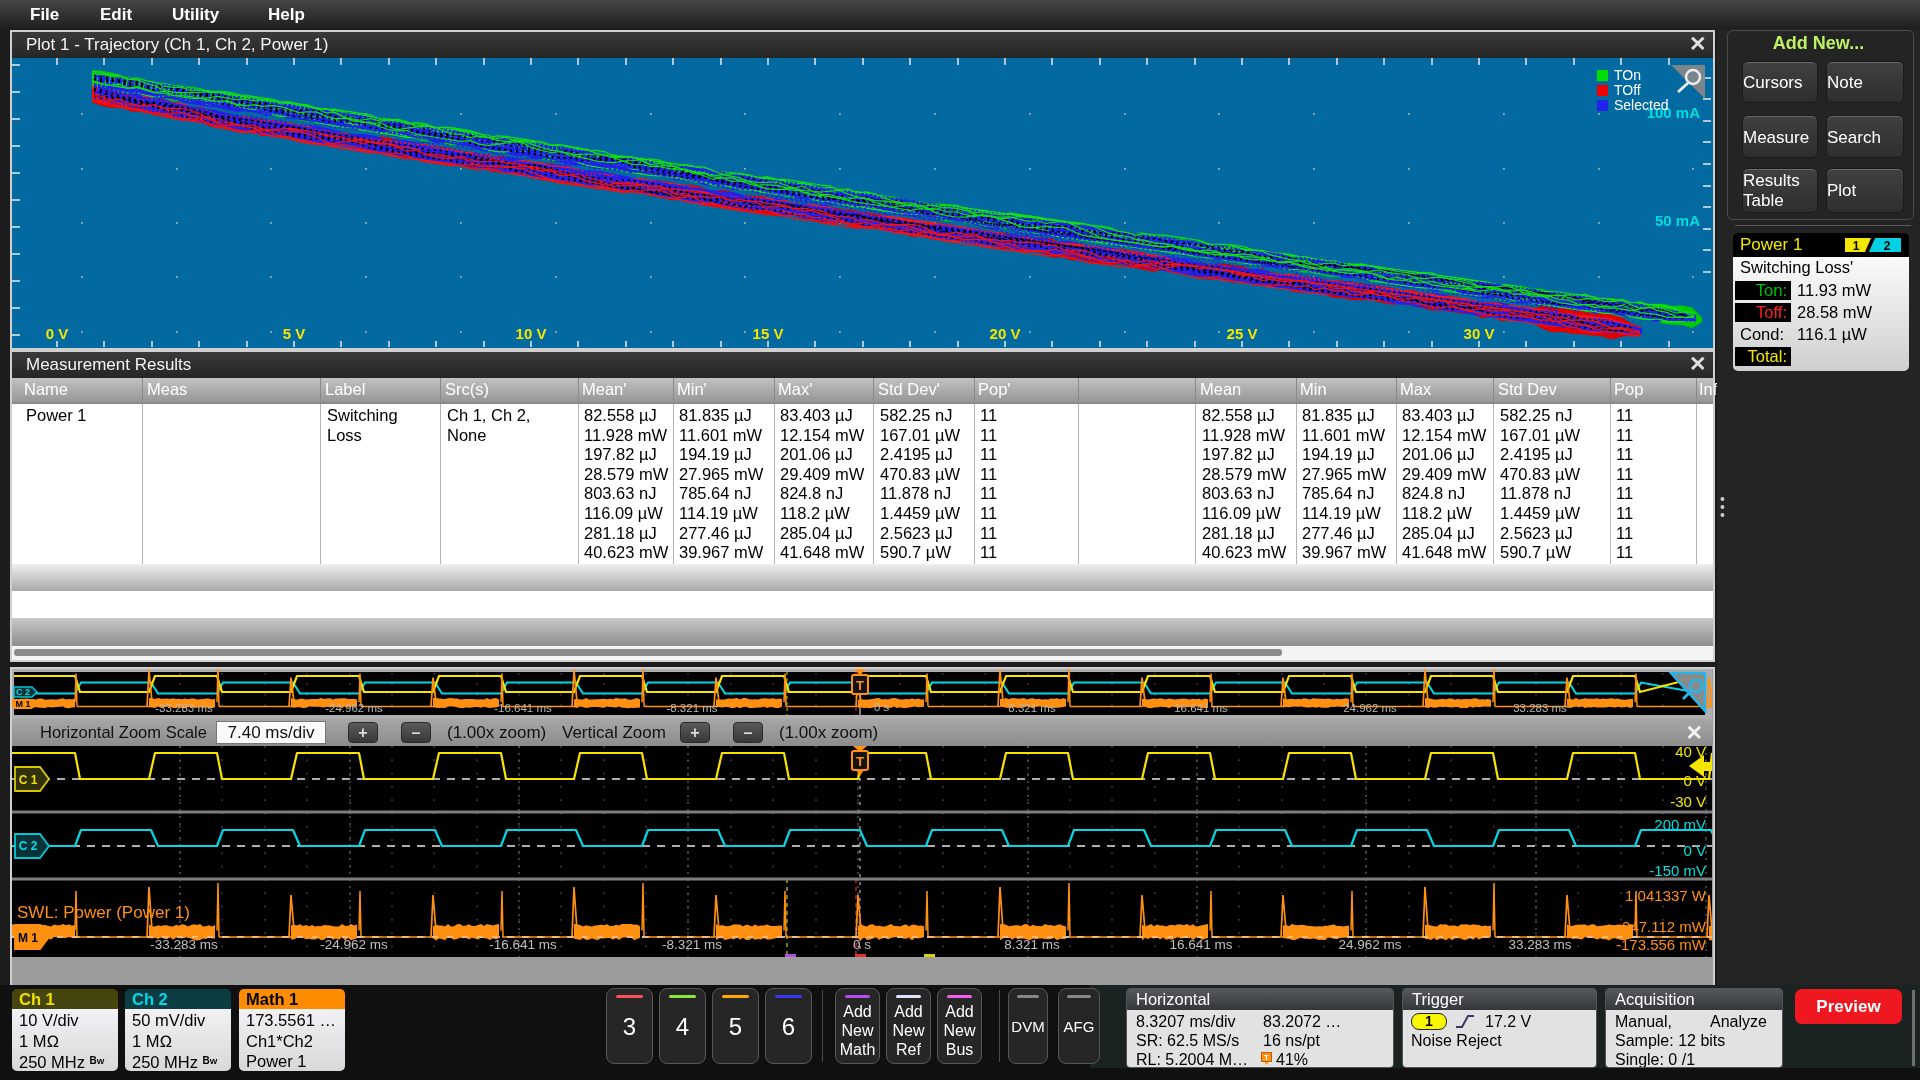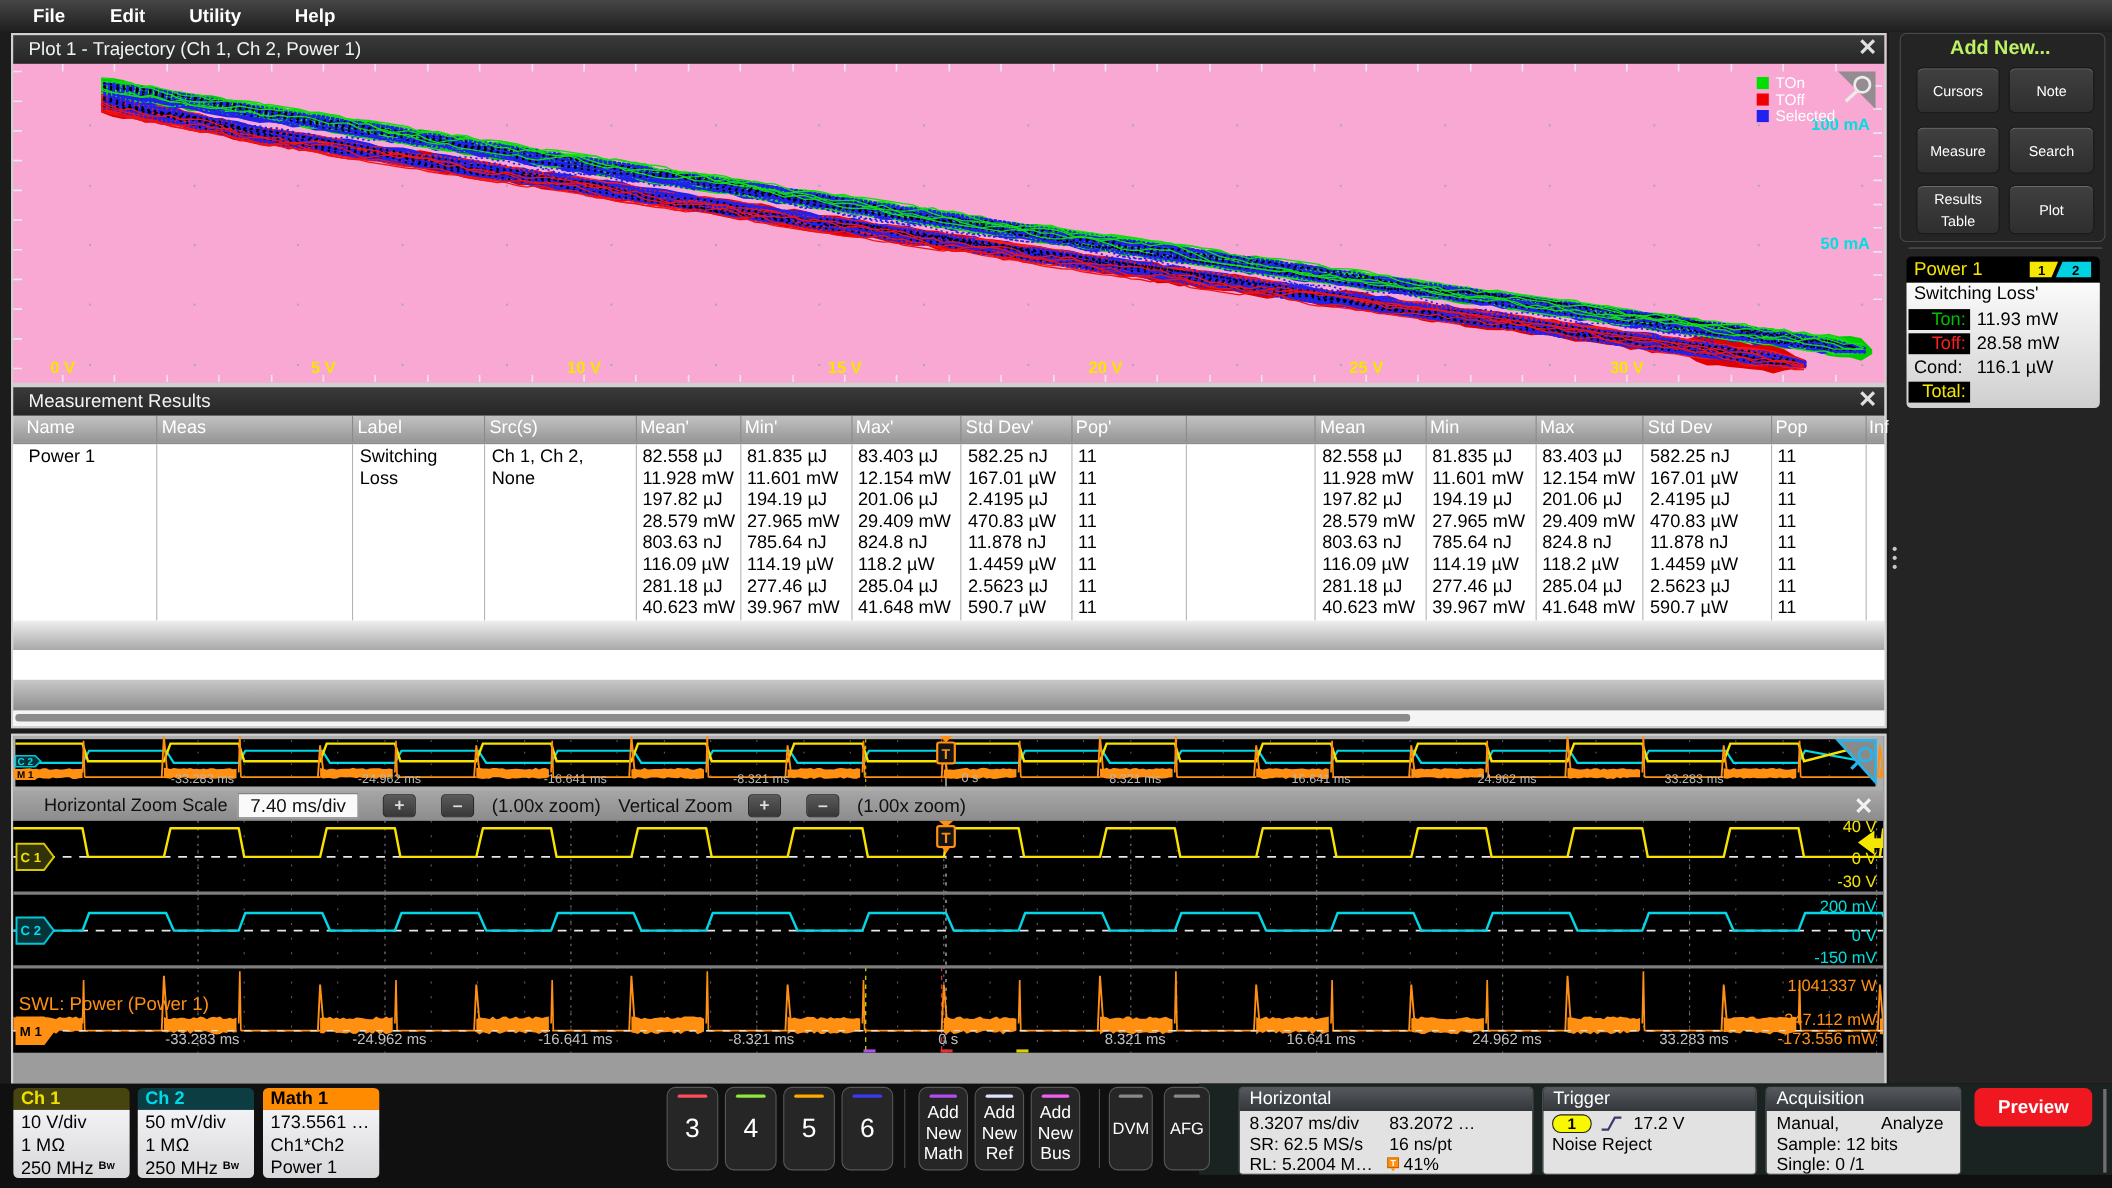--- a/index.html
+++ b/index.html
@@ -1,27 +1,27 @@
 <!DOCTYPE html>
 <html><head><meta charset="utf-8"><style>
 * { margin:0; padding:0; box-sizing:border-box; }
 body { width:1920px; height:1080px; background:#1c1c1c; font-family:"Liberation Sans",sans-serif; overflow:hidden; position:relative; }
 .abs { position:absolute; }
 .menubar { left:0; top:0; width:1920px; height:29px; background:linear-gradient(#464646,#1e1e1e); }
 .menubar span { color:#fff; font-size:17px; font-weight:bold; position:absolute; top:5px; }
-.panel { border:2px solid #d0d0d0; background:#f9a8d4; }
+.panel { border:2px solid #d0d0d0; background:#0369a1; }
 .tbar { height:26px; background:linear-gradient(#3a3a3a,#262626); color:#f4f4f4; font-size:17px; position:relative; }
 .tbar .tt { position:absolute; left:14px; top:3px; }
 .xbtn { position:absolute; right:8px; top:4px; width:16px; height:16px; color:#e0e0e0; font-size:21px; line-height:15px; font-weight:bold; }
 .th { position:absolute; top:2px; color:#fff; font-size:16.5px; }
 .td { position:absolute; top:2px; color:#000; font-size:16.5px; line-height:19.6px; white-space:nowrap; }
 .csep { position:absolute; top:0; width:1px; height:100%; background:#b4b4b4; }
 .hsep { position:absolute; top:0; width:1px; height:100%; background:#8a8a8a; }
 .zbtn { position:absolute; top:3px; width:30px; height:21px; background:linear-gradient(#5a5a5a,#383838); border:1px solid #2a2a2a; border-radius:4px; color:#ddd; text-align:center; font-size:16px; line-height:19px; font-weight:bold; }
-.sbtn { position:absolute; background:linear-gradient(#404040,#2e2e2e); border:1px solid #1a1a1a; box-shadow:inset 0 1px 0 #6a6a6a; border-radius:6px; color:#fff; font-size:13px; text-align:center; }
+.sbtn { position:absolute; background:linear-gradient(#404040,#2e2e2e); border:1px solid #1a1a1a; box-shadow:inset 0 1px 0 #6a6a6a; border-radius:6px; color:#fff; font-size:17px; text-align:left; }
 .nbtn { position:absolute; top:988px; height:76px; background:#262626; border:1px solid #585858; border-radius:8px; color:#fff; text-align:center; }
 .nbtn .cl { position:absolute; top:6px; left:20%; width:60%; height:3px; border-radius:2px; }
 .chb { position:absolute; top:989px; width:106px; height:82px; border-radius:5px; overflow:hidden; }
 .chb .hd { height:20px; font-size:16.5px; font-weight:bold; padding:0 0 0 7px; line-height:20px; }
 .chb .bd { height:62px; background:linear-gradient(#f2f2f4,#d8d8da); color:#000; font-size:16.5px; line-height:20.5px; padding:1px 0 0 7px; }
 .ipanel { position:absolute; top:988px; height:80px; border-radius:4px; overflow:hidden; border:1px solid #555; }
 .ipanel .hd { height:21px; background:linear-gradient(#55595e,#33373a); color:#fff; font-size:16.5px; padding-left:9px; line-height:21px; }
 .ipanel .bd { height:59px; background:#e2e2e2; color:#000; font-size:16px; line-height:19.3px; padding:1px 0 0 9px; position:relative; }
 </style></head><body>
 

